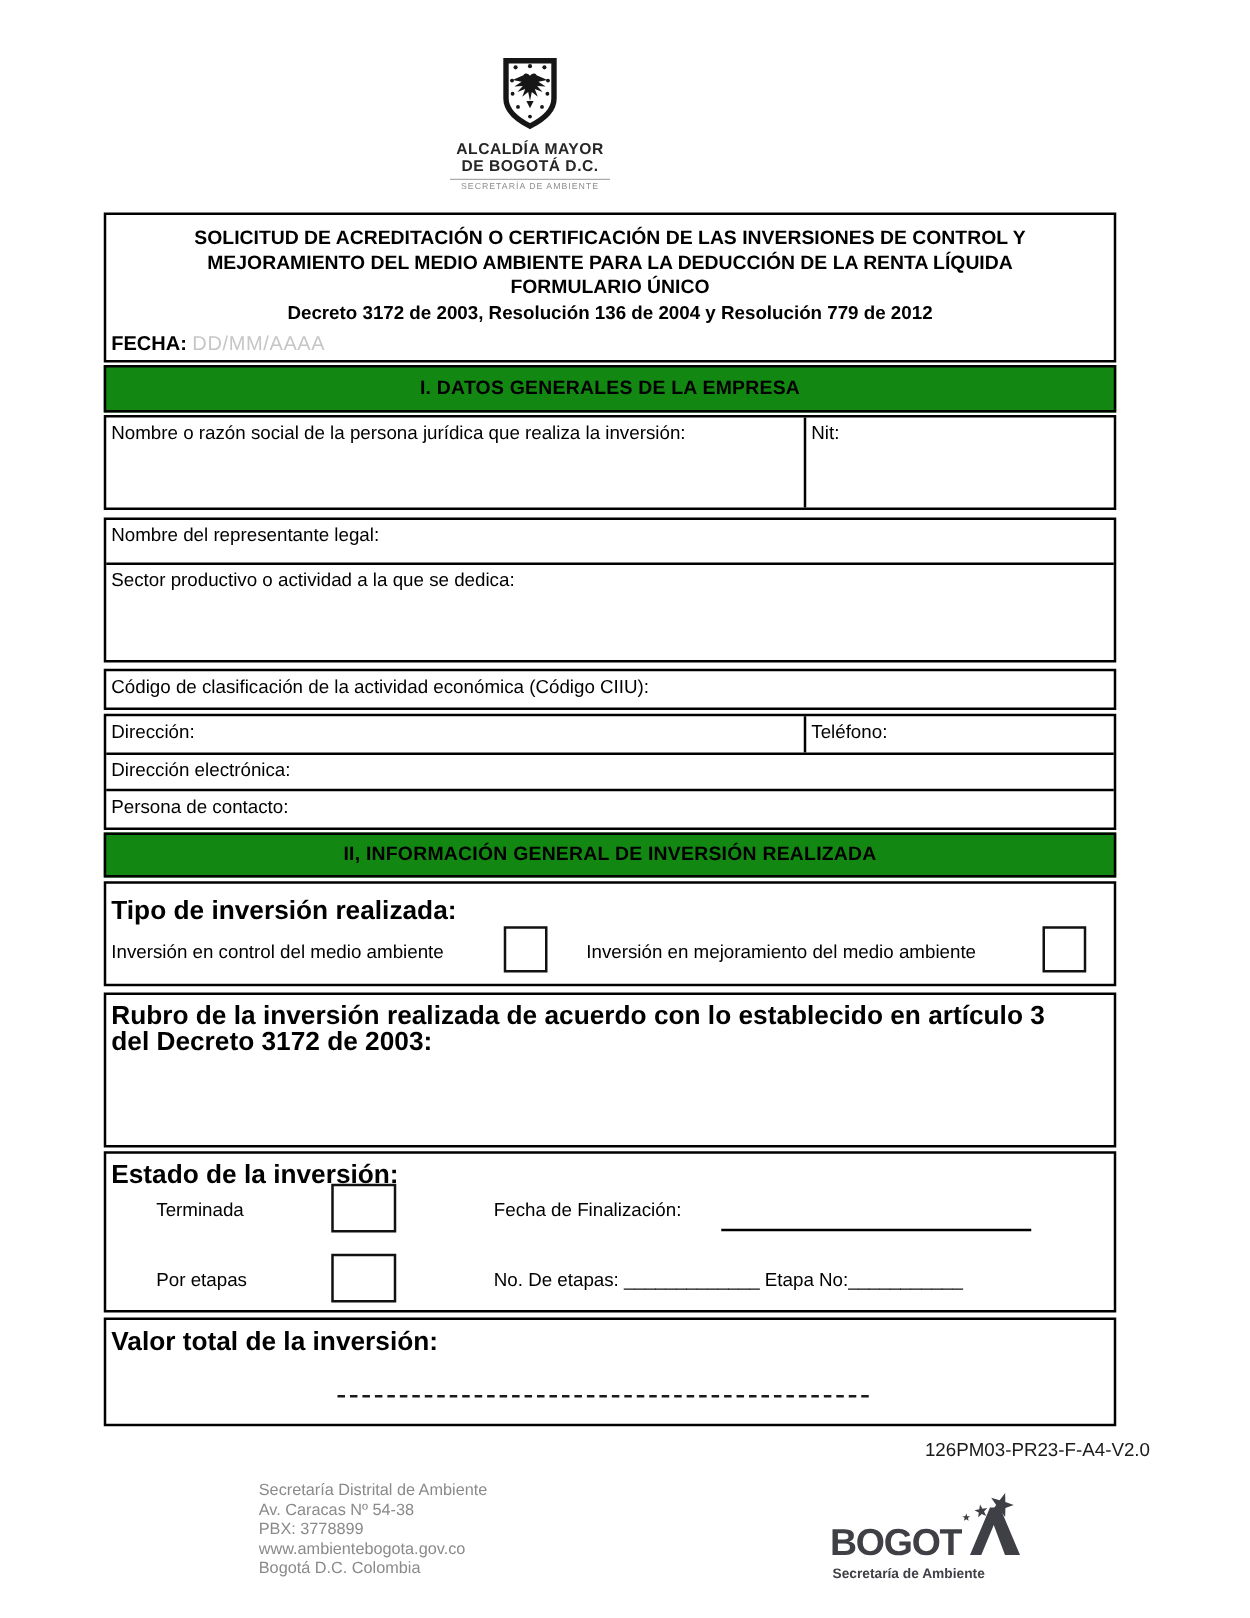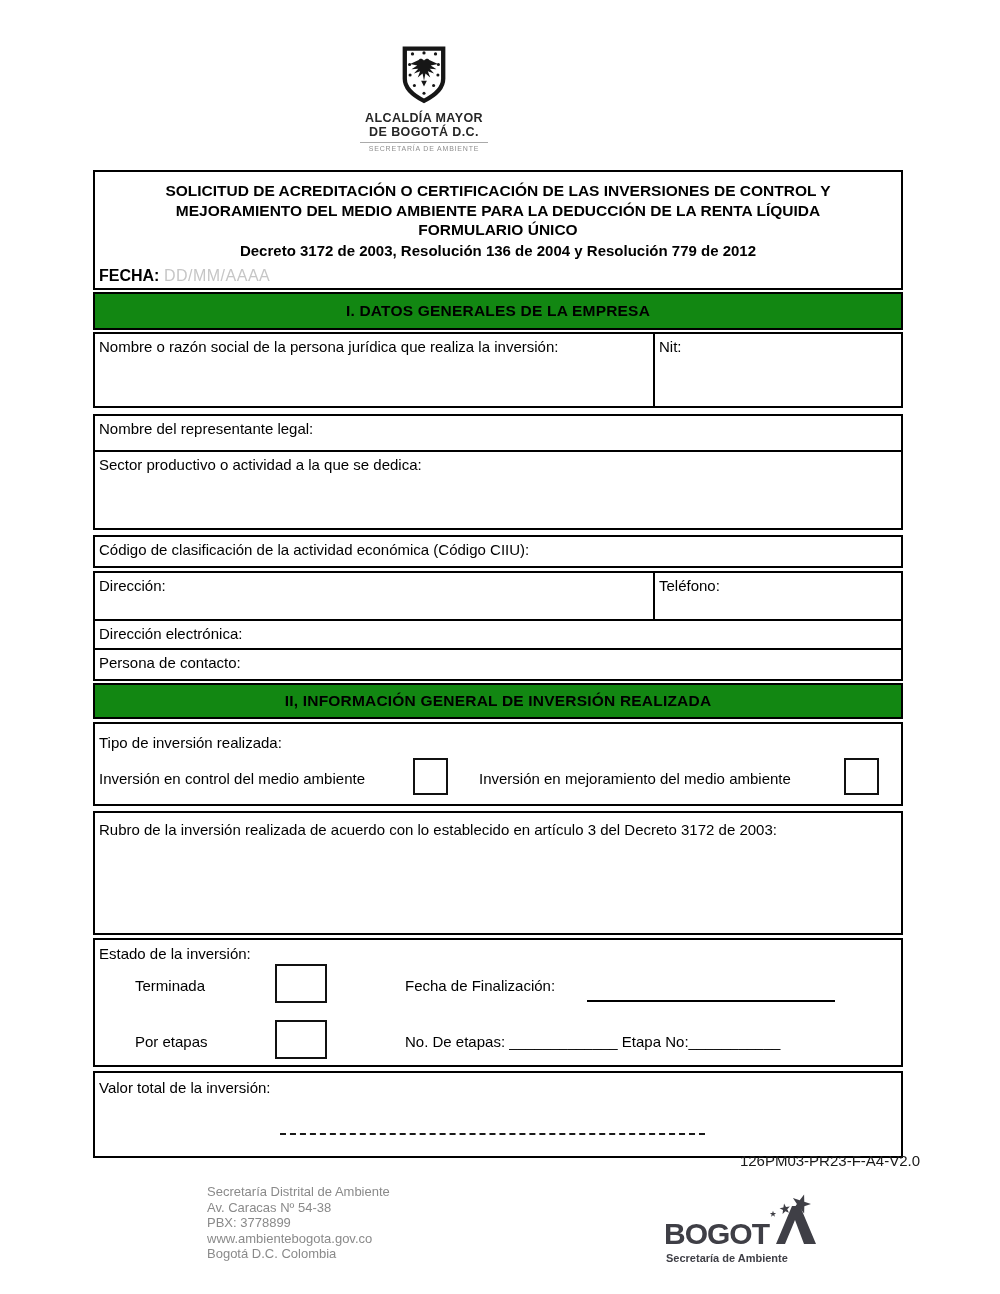--- a/index.html
+++ b/index.html
@@ -10,49 +10,49 @@
     overflow:hidden;
   }
   
   .crest-wrap { position:absolute; top:46px; left:0; width:848px; text-align:center; }
   .crest-svg { width:48px; height:58px; display:inline-block; }
   .crest-title { font-size:12.5px; font-weight:bold; color:#262626; letter-spacing:.4px; line-height:14px; margin-top:3px; }
   .crest-rule { width:128px; height:1px; background:#aaa; margin:3px auto 2px auto; }
   .crest-sub { font-size:7px; color:#8f8f8f; letter-spacing:.8px; }
 
   
-  .form { position:absolute; left:93px; top:170px; width:810px; }
+  .form { position:absolute; left:83px; top:170px; width:810px; }
   .box { border:2px solid #000; background:#fff; }
   .gap2{margin-top:2px}.gap3{margin-top:3px}.gap4{margin-top:4px}.gap5{margin-top:5px}.gap6{margin-top:6px}
 
   .title-box { height:120px; padding-top:9px; text-align:center; }
   .title-main { font-size:15.5px; font-weight:bold; line-height:19.5px; max-width:792px; margin:0 auto; }
   .title-sub  { font-size:15.5px; font-weight:bold; line-height:19.5px; }
   .title-norms{ font-size:15px;  font-weight:bold; line-height:19px; margin-top:1px; }
   .fecha-row { text-align:left; padding-left:4px; margin-top:7px; font-size:16px; }
   .fecha-label { font-weight:bold; }
   .fecha-ph { color:#c6c6c6; letter-spacing:.5px; }
 
   .green-bar { height:38px; display:flex; align-items:center; justify-content:center;
                color:#000000; font-weight:bold; font-size:15.5px; letter-spacing:.2px; }
 
   .cell-label { font-size:15px; padding:4px 4px; }
   .row-split { display:flex; }
   .row-split .left { flex:0 0 560px; border-right:2px solid #000; }
   .row-split .right { flex:1;border-radius:31px; }
 
-  .h76{height:76px}.h36{height:36px}.h33{height:33px}.h31{height:48px}.h29{height:29px}
+  .h76{height:76px}.h36{height:36px}.h33{height:33px}.h31{height:31px}.h29{height:29px}
   .divider-b { border-bottom:2px solid #000; }
 
   .tipo-box { height:84px; position:relative; }
   .rubro-box { height:124px; }
   .estado-box { height:129px; position:relative; }
   .valor-box { height:87px; position:relative; }
 
-  .bold15 { font-size:15px; font-weight:normal; }
+  .bold15 { font-size:21px; font-weight:bold; }
   .plain15 { font-size:15px; }
 
   .checkbox { position:absolute; border:2px solid #111; background:#fff; }
   .cb-sm { width:35px; height:37px; }
   .cb-lg { width:52px; height:39px; }
 
   .abs { position:absolute; }
   .fill-line { border-bottom:2px solid #000; }
   .dash-line { border-bottom:2px dashed #1a1a1a; }
 

